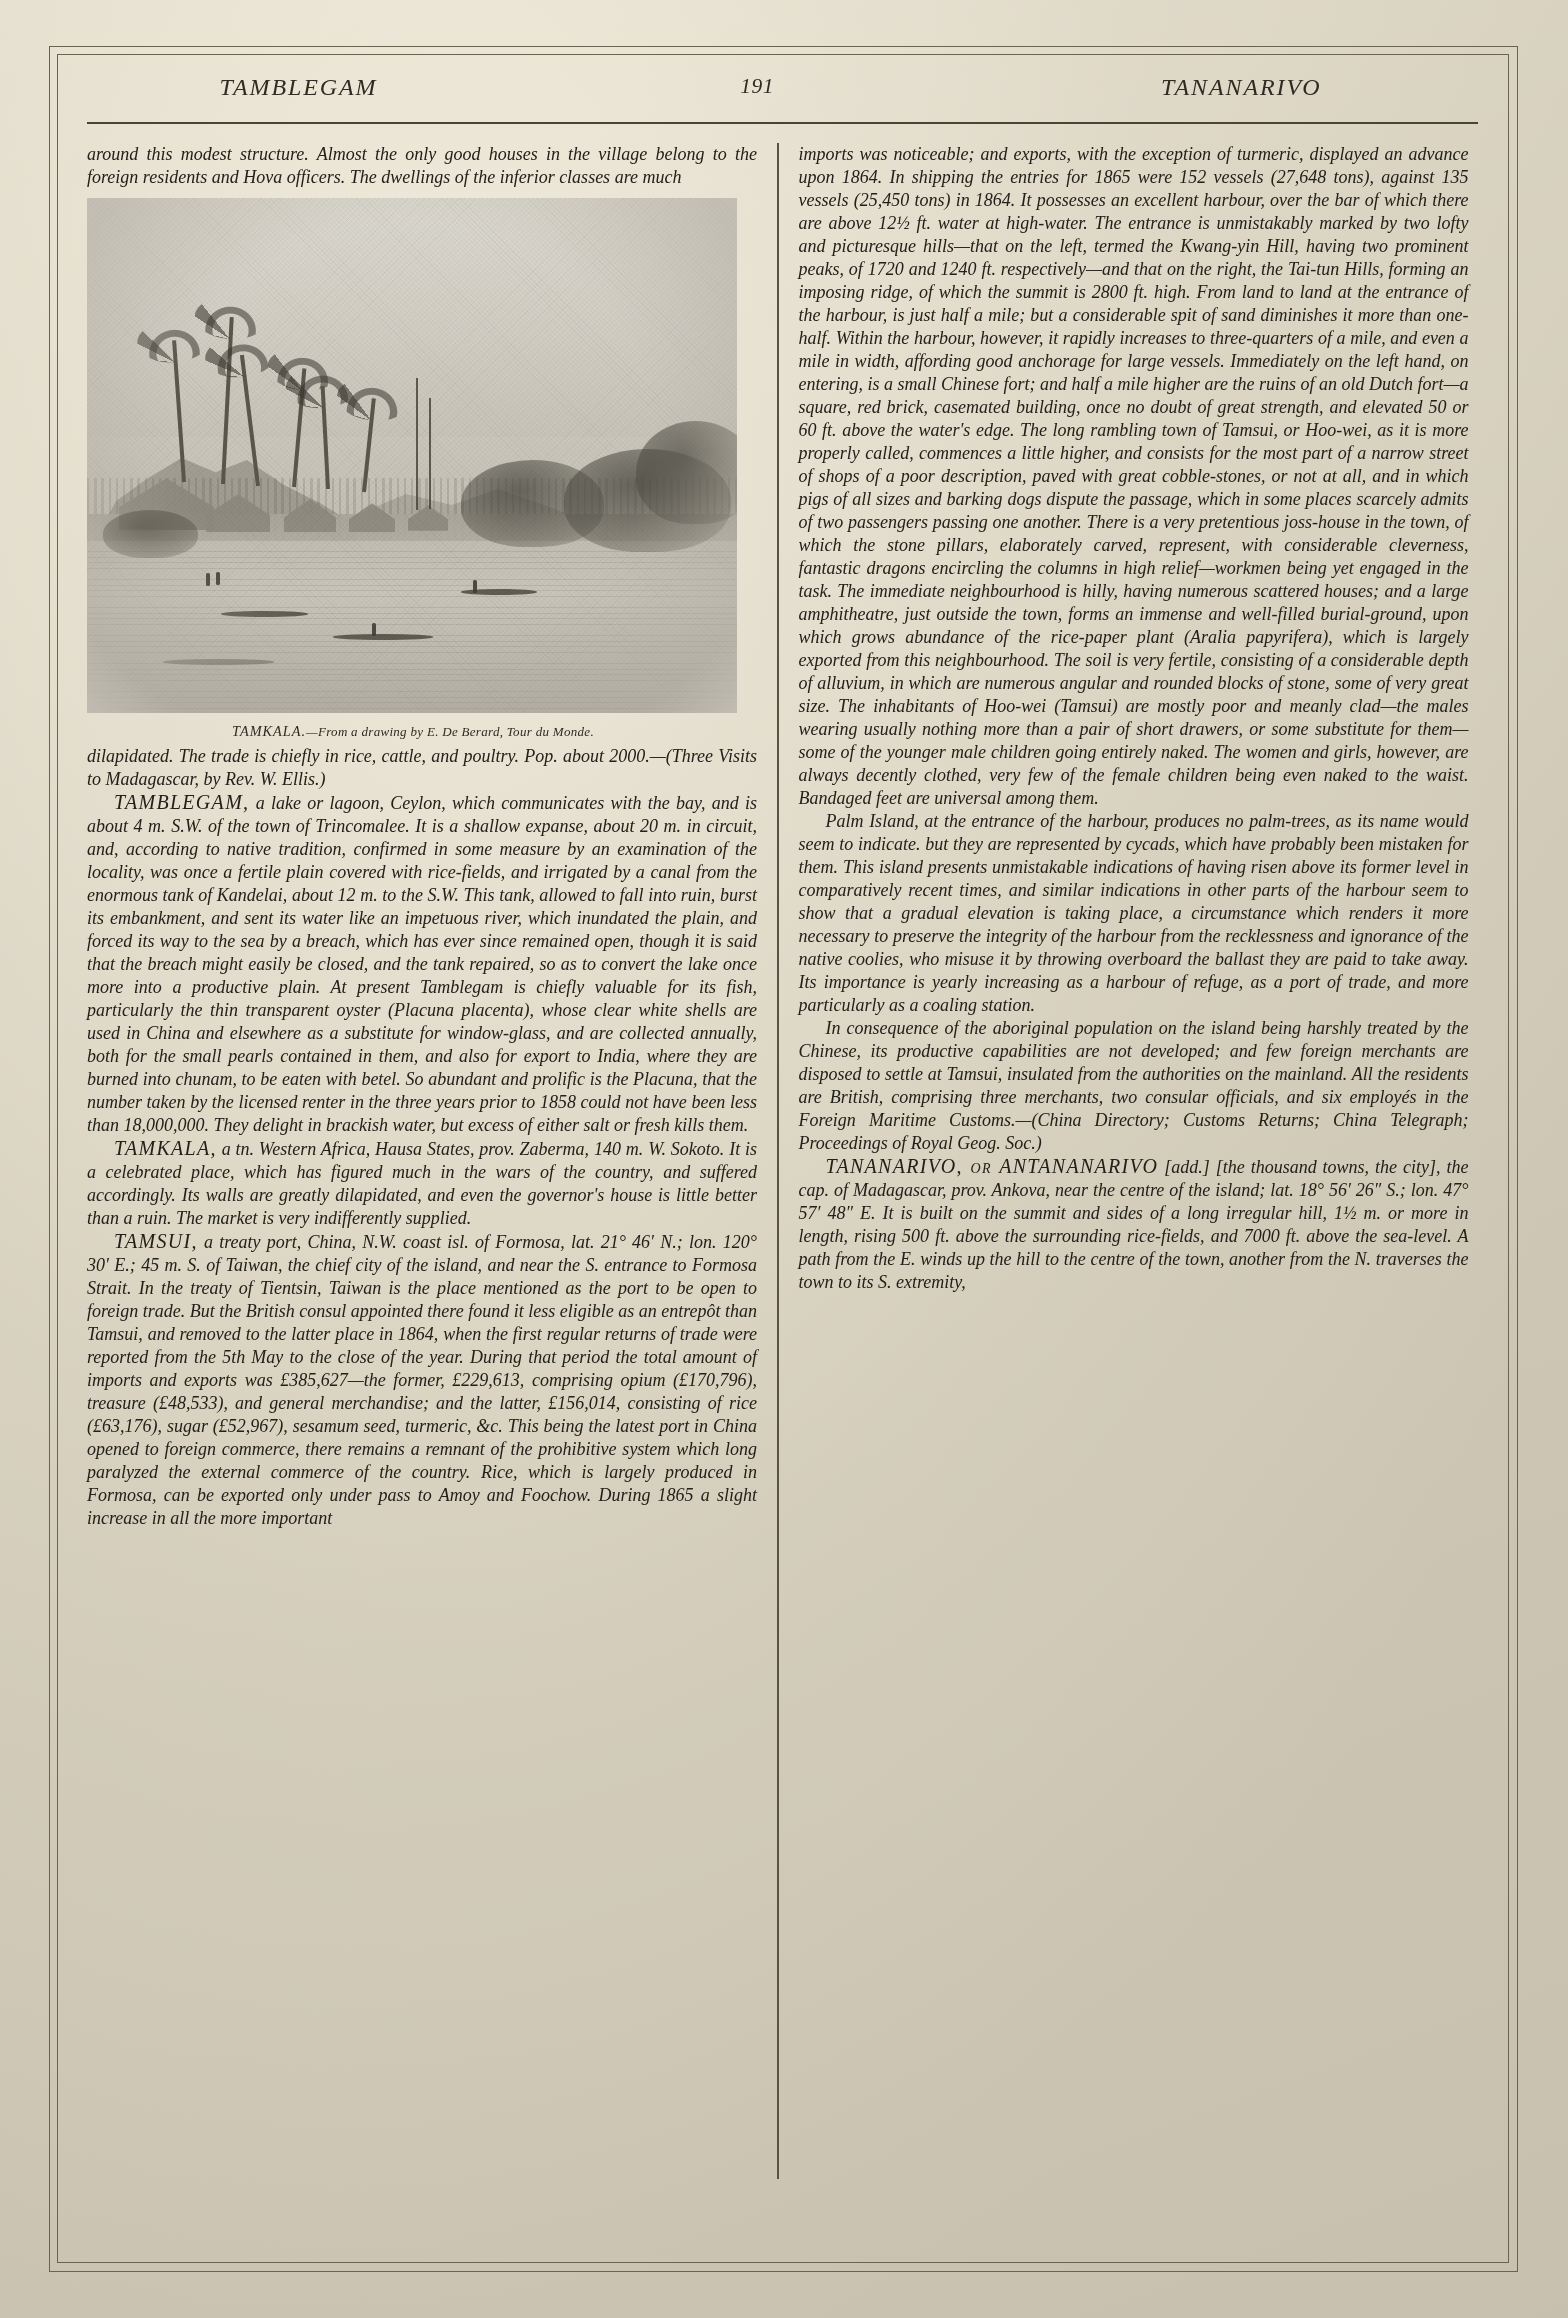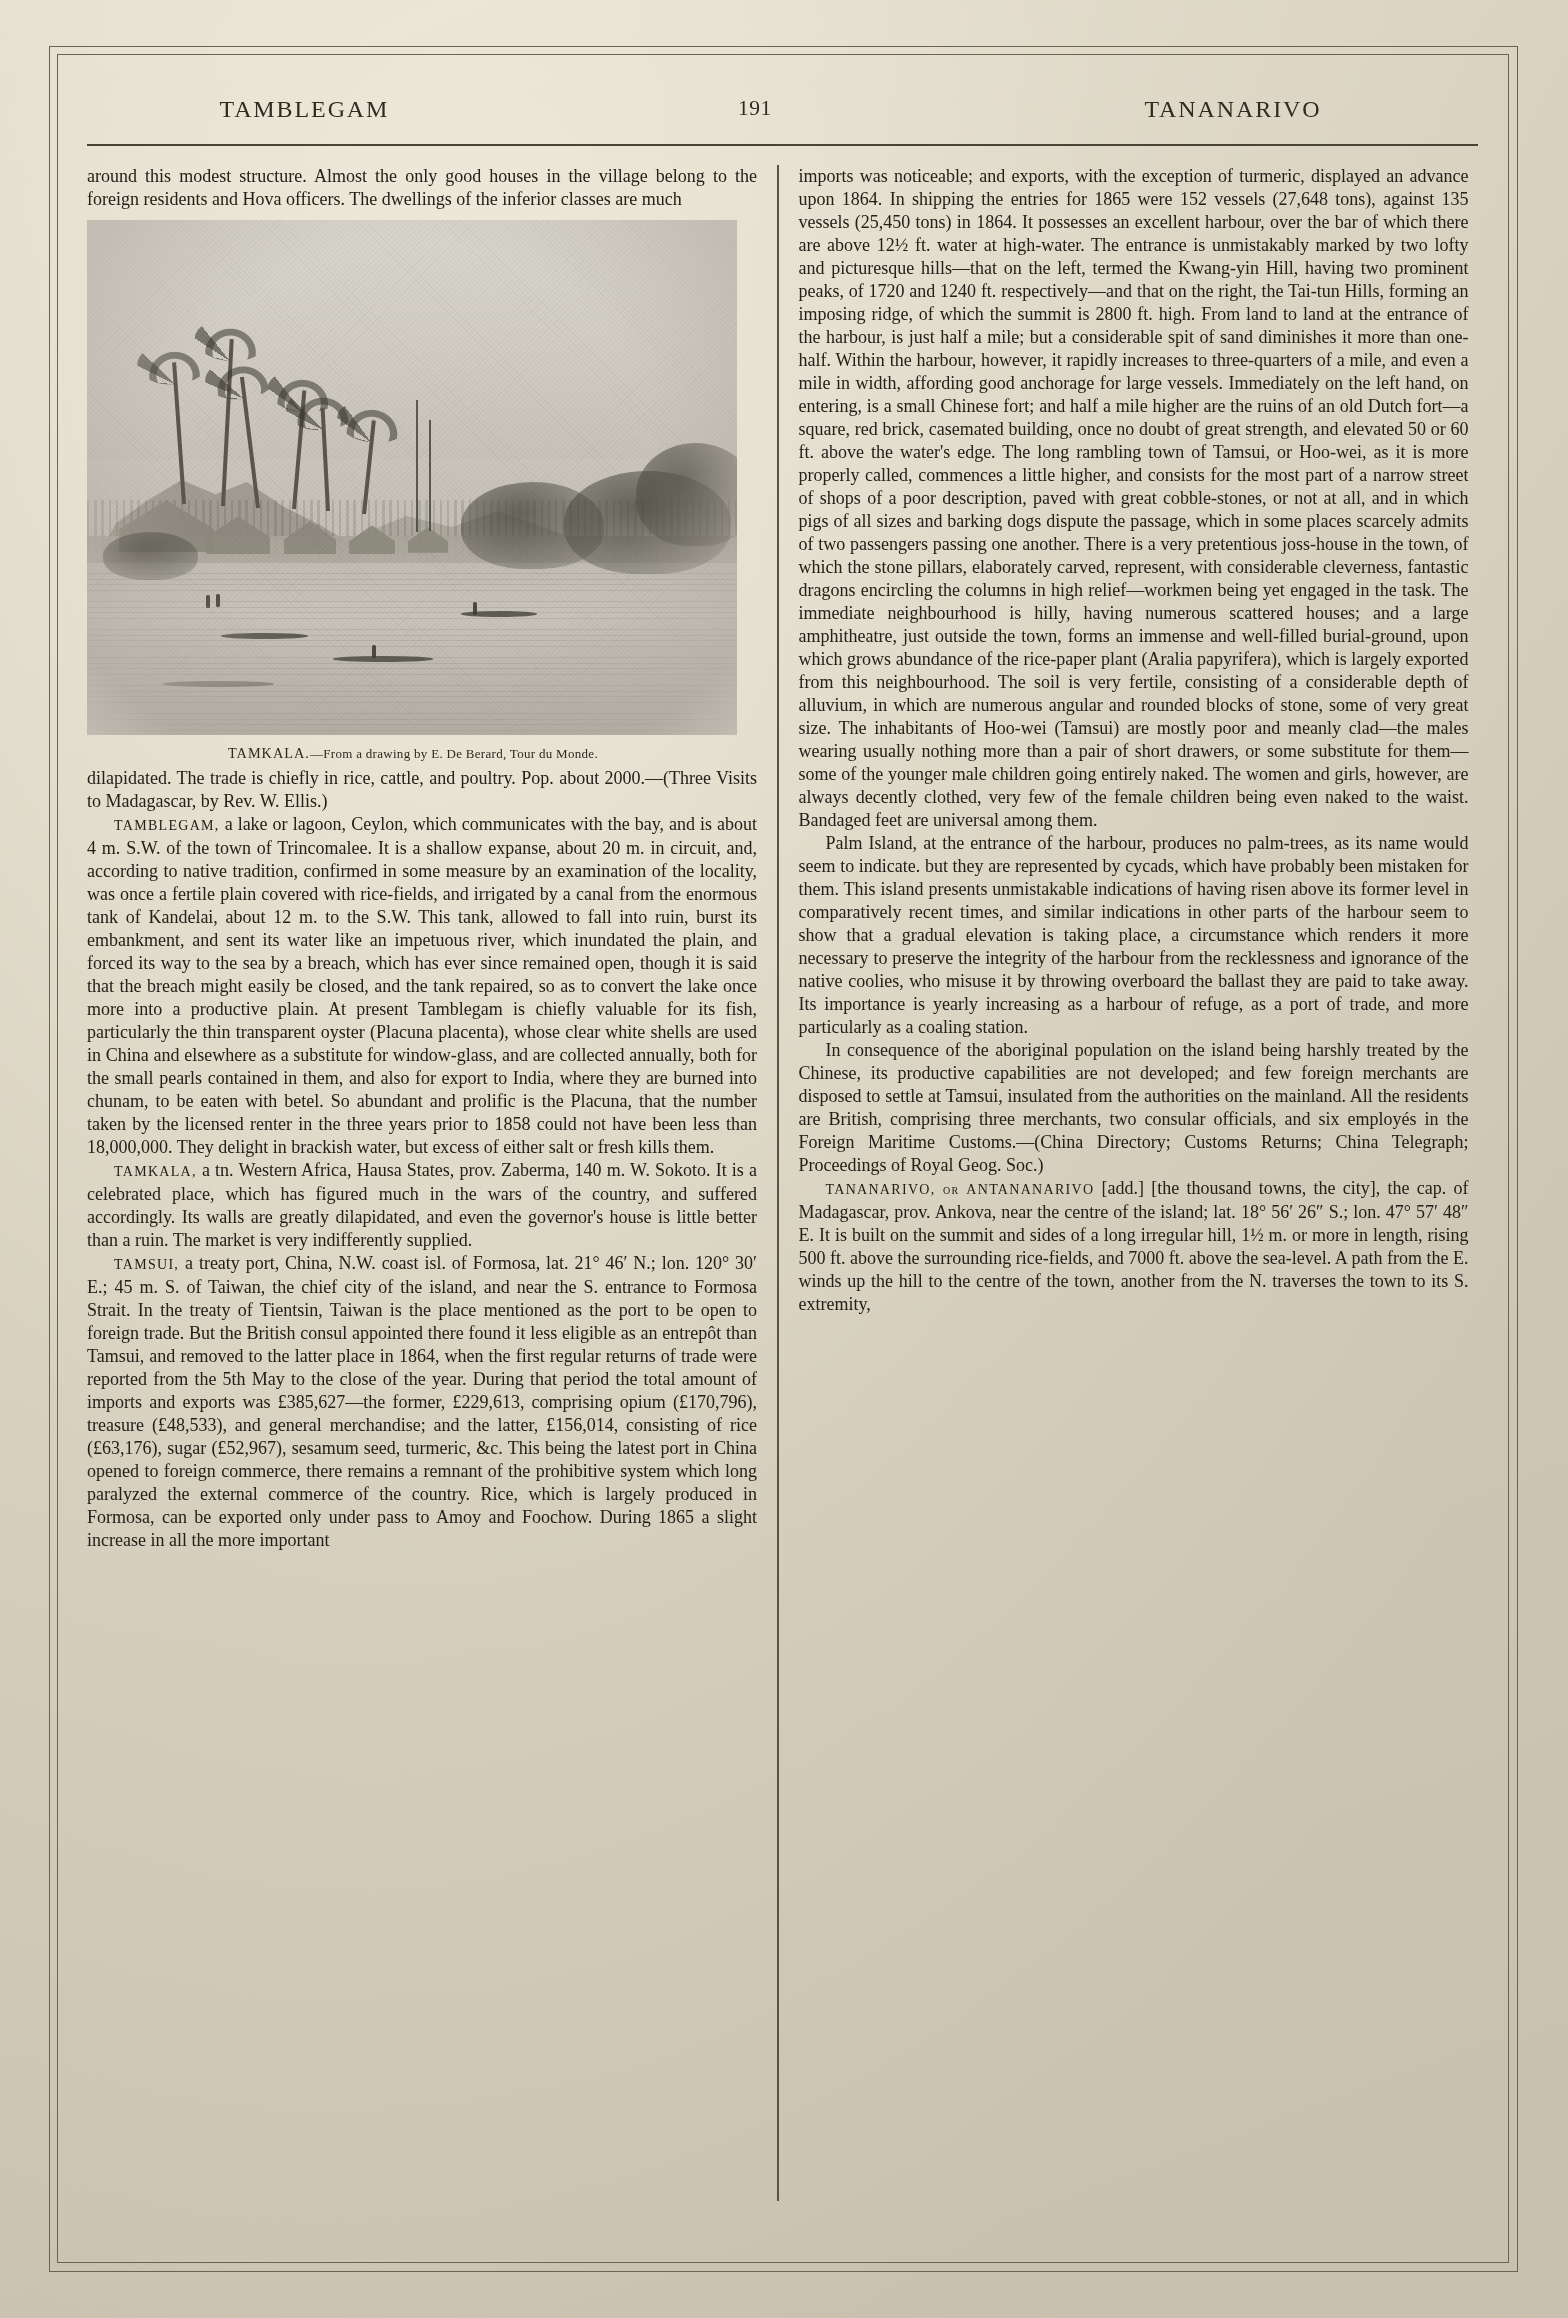--- a/index.html
+++ b/index.html
@@ -44,23 +44,24 @@
     left: 57px;
     top: 54px;
     width: 1450px;
     height: 2207px;
     border: 0.8px solid #6b6250;
   }
 
   .content {
     position: absolute;
     left: 87px;
-    top: 96px;
+    top: 74px;
     width: 1391px;
     height: 2147px;
+    font-style: italic;
   }
 
   
   .runhead {
     position: relative;
     height: 45px;
     display: flex;
     align-items: flex-start;
     justify-content: space-between;
     padding: 0 17.5px;
@@ -111,21 +112,21 @@
     color: #23201a;
     hyphens: manual;
   }
   p.indent { text-indent: 27px; }
   p.noindent { text-indent: 0; }
   p + p { margin-top: 0px; }
 
   .entry-head {
     font-variant: small-caps;
     letter-spacing: 1.3px;
-    font-size: 14px;
+    font-size: 20px;
   }
 
   
   .figure {
     margin: 9.5px 0 4.8px 0;
     width: 652px;
   }
   .engraving {
     position: relative;
     width: 650px;

